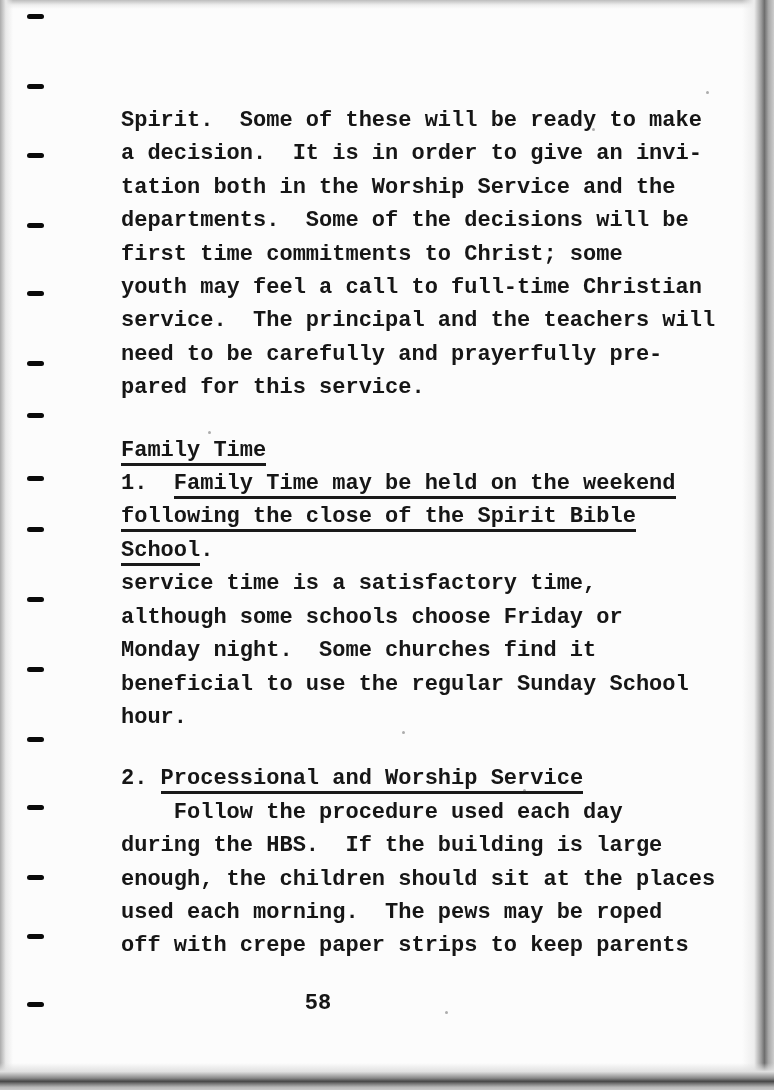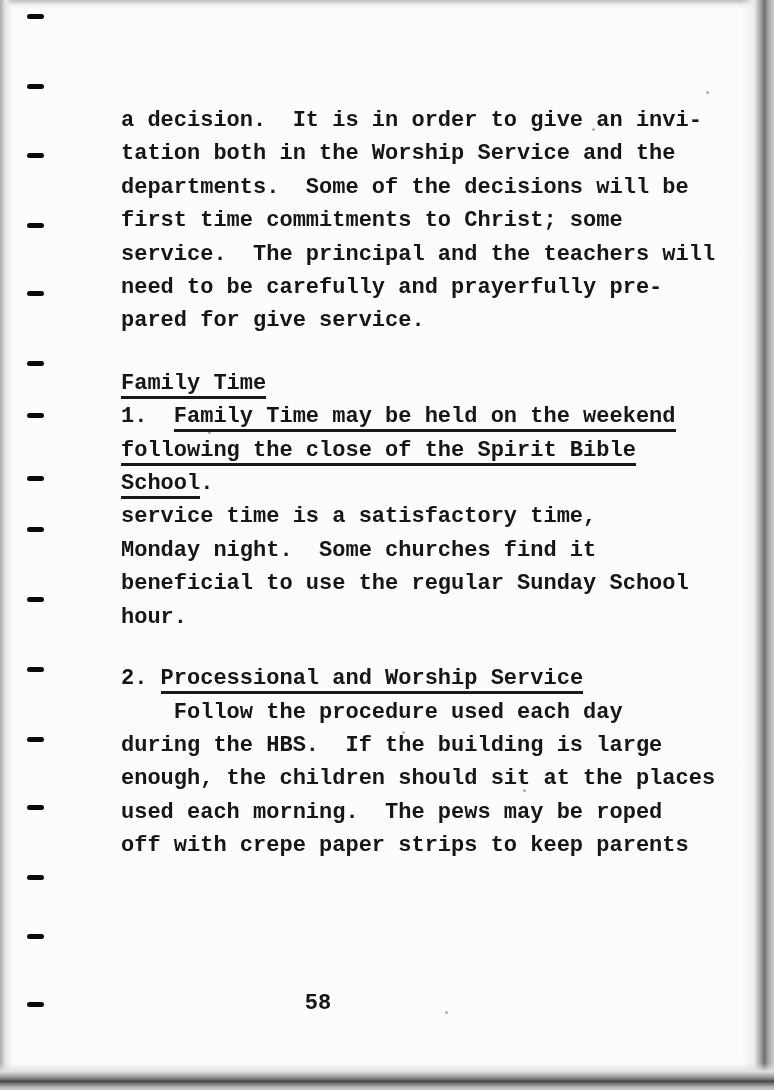--- a/index.html
+++ b/index.html
@@ -103,35 +103,38 @@
       <div class="mark" style="top: 737px;"></div>
       <div class="mark" style="top: 805px;"></div>
       <div class="mark" style="top: 875px;"></div>
       <div class="mark" style="top: 934px;"></div>
       <div class="mark" style="top: 1002px;"></div>
     </div>
 
   <main class="text">
 
     <section>
+      <div class="line">Spirit.  Some of these will be ready to make</div>
       <div class="line">a decision.  It is in order to give an invi-</div>
       <div class="line">tation both in the Worship Service and the</div>
       <div class="line">departments.  Some of the decisions will be</div>
       <div class="line">first time commitments to Christ; some</div>
+      <div class="line">youth may feel a call to full-time Christian</div>
       <div class="line">service.  The principal and the teachers will</div>
       <div class="line">need to be carefully and prayerfully pre-</div>
-      <div class="line">pared for give service.</div>
+      <div class="line">pared for this service.</div>
     </section>
 
     <section class="sec-family">
       <div class="line"><span class="u">Family Time</span></div>
       <div class="line"><span>1.  </span><span class="u">Family Time may be held on the weekend</span></div>
       <div class="line"><span class="u">following the close of the Spirit Bible</span></div>
       <div class="line"><span class="u">School</span><span>.</span></div>
       <div class="line">service time is a satisfactory time,</div>
+      <div class="line">although some schools choose Friday or</div>
       <div class="line">Monday night.  Some churches find it</div>
       <div class="line">beneficial to use the regular Sunday School</div>
       <div class="line">hour.</div>
     </section>
 
     <section class="sec-proc">
       <div class="line"><span>2. </span><span class="u">Processional and Worship Service</span></div>
       <div class="line">    Follow the procedure used each day</div>
       <div class="line">during the HBS.  If the building is large</div>
       <div class="line">enough, the children should sit at the places</div>

